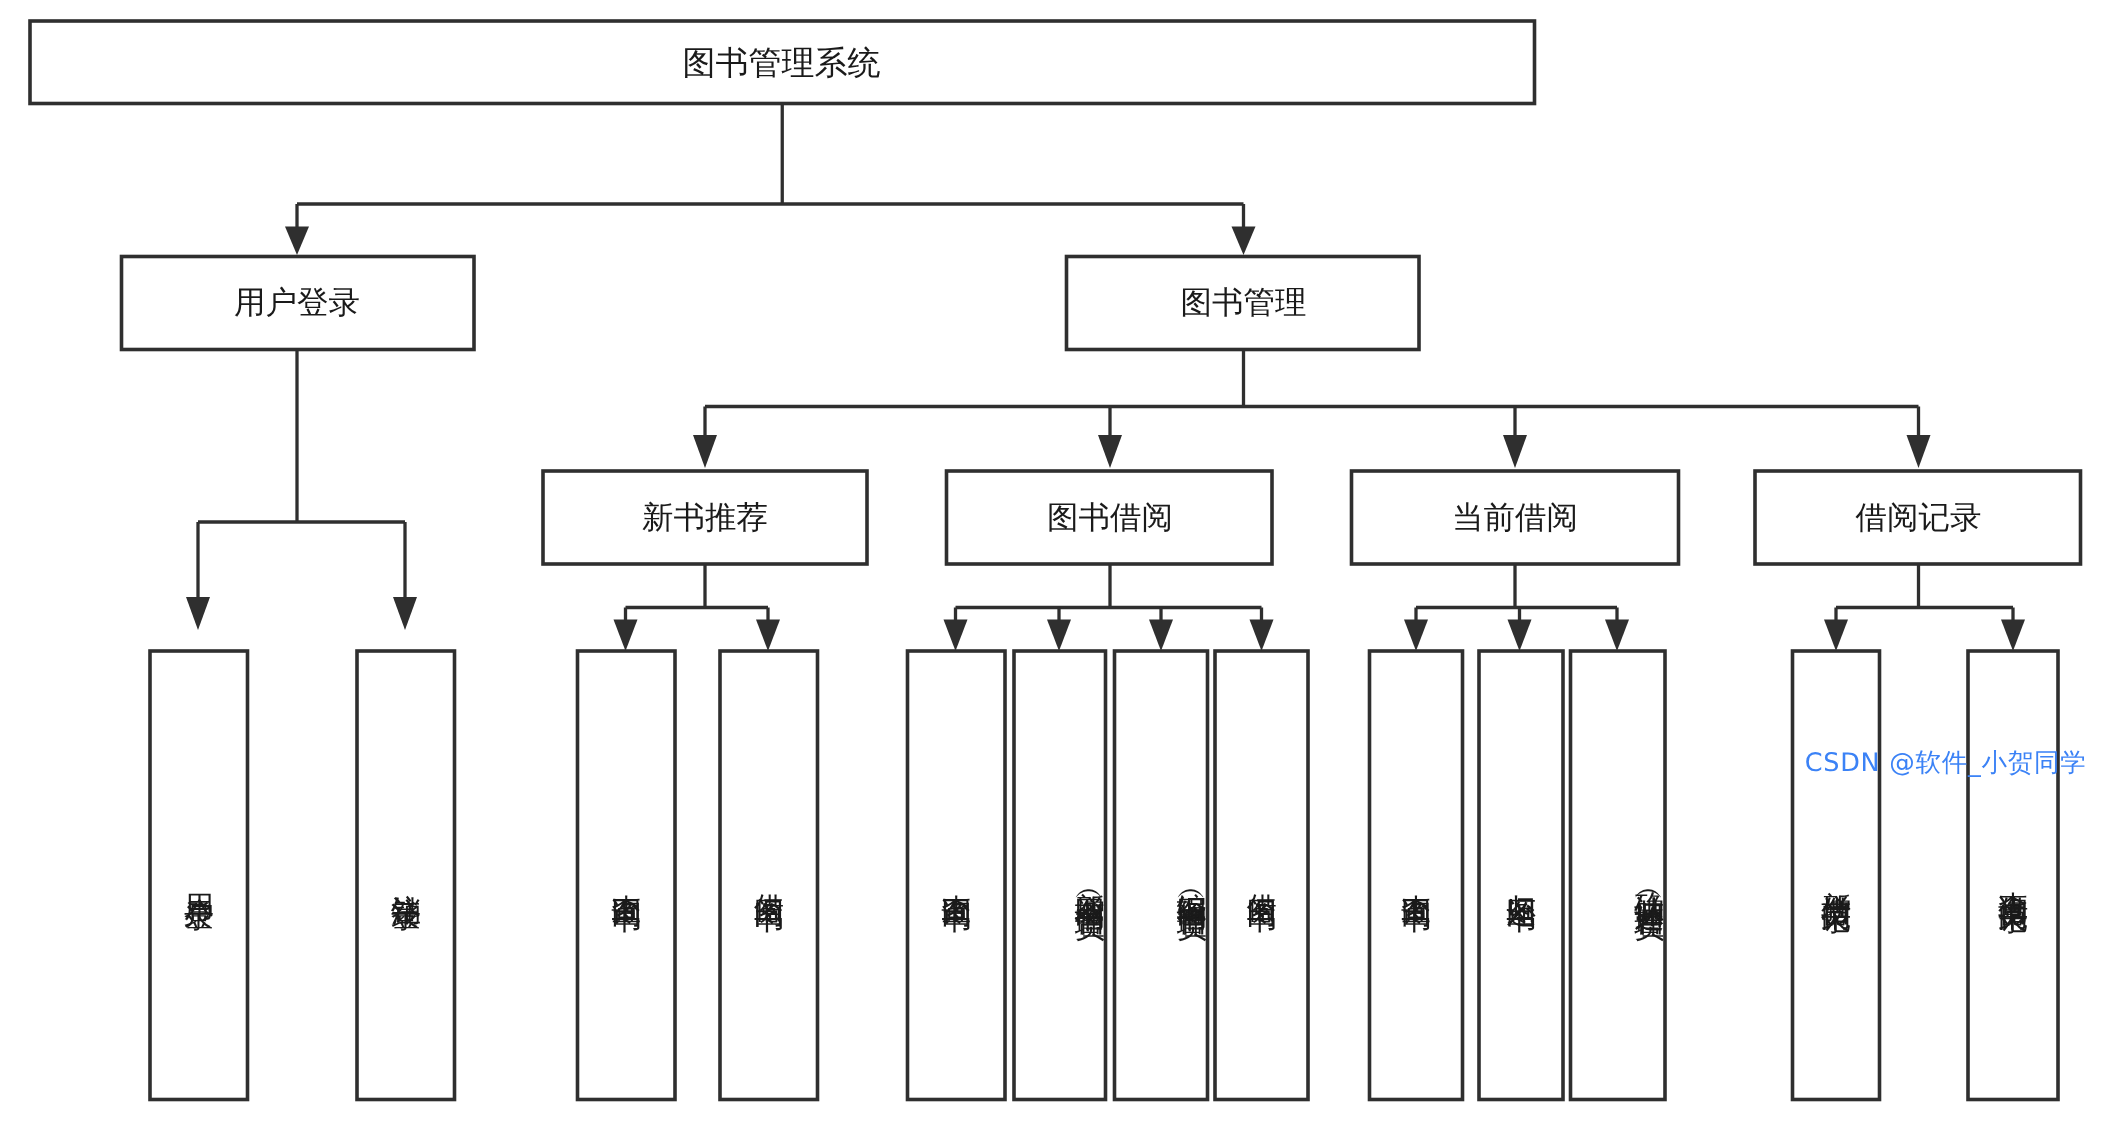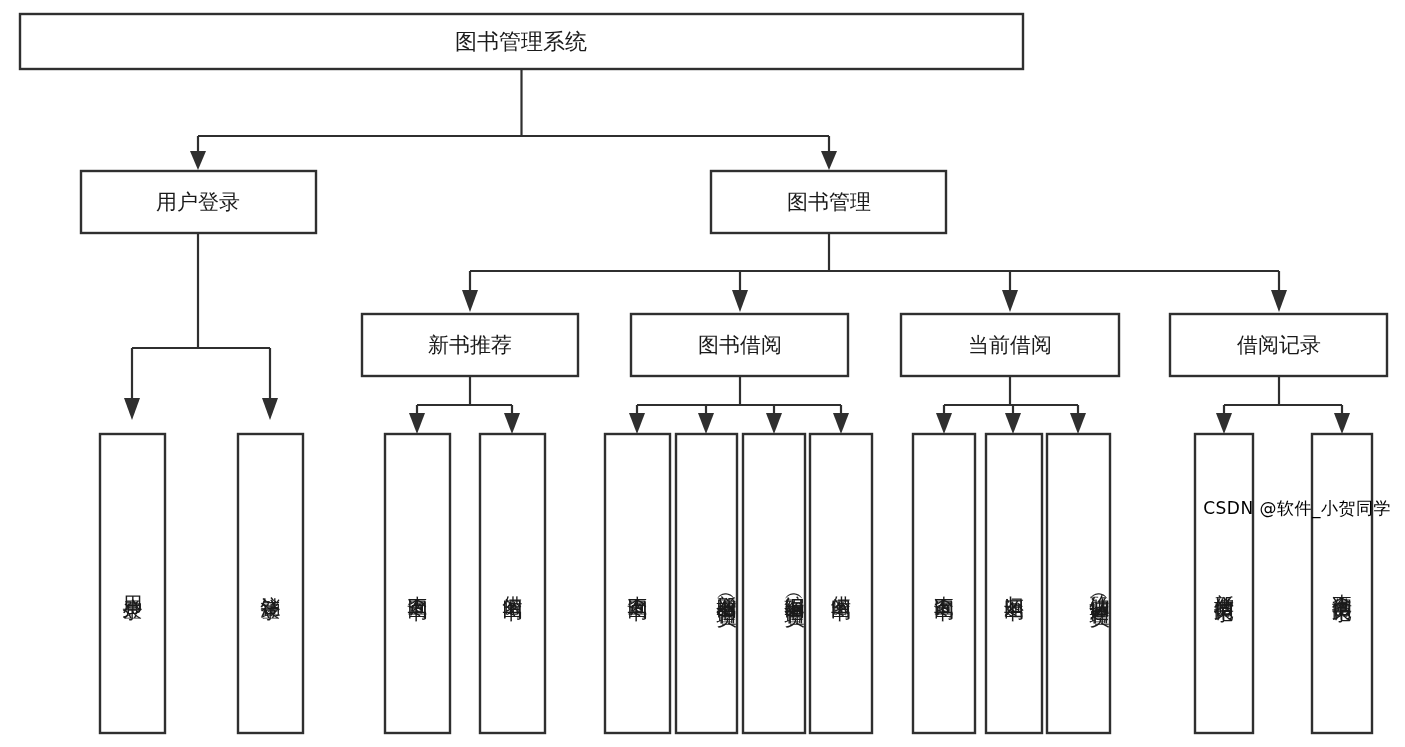--- a/index.html
+++ b/index.html
@@ -67,21 +67,21 @@
     text-align: center;
     white-space: nowrap;
     user-select: none;
   }
   .watermark {
     position: absolute;
     right: 14px;
     bottom: 6px;
     font-family: "DejaVu Sans", "Liberation Sans", sans-serif;
     font-size: 17px;
-    color: #000000;
+    color: #3b82f6;
     letter-spacing: 0.5px;
     white-space: nowrap;
   }
 </style>
 </head>
 <body>
 
 <div id="diagram-root">
 
   <svg id="tree-canvas" viewBox="0 0 1405 747">

